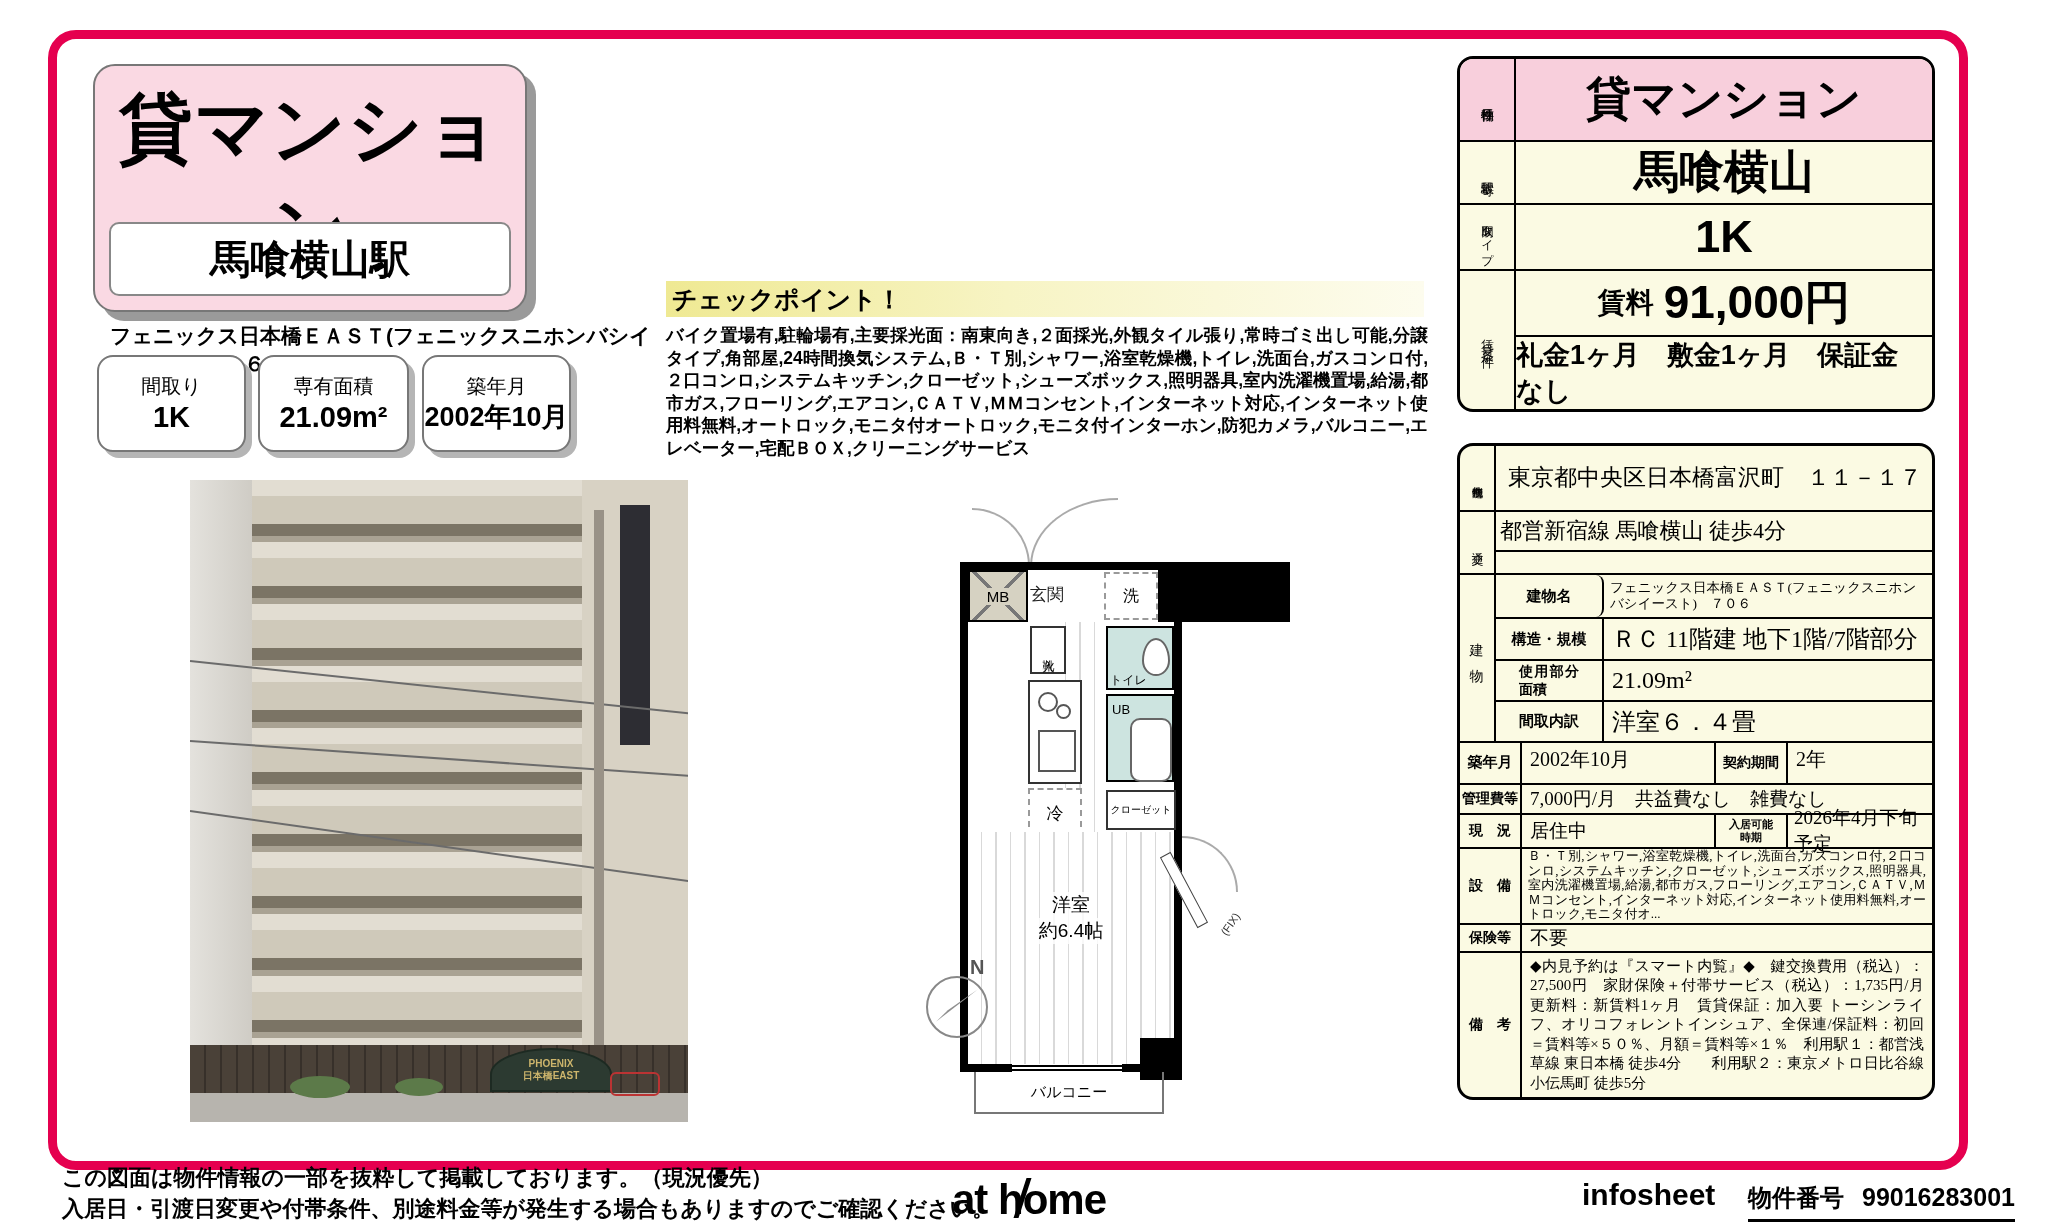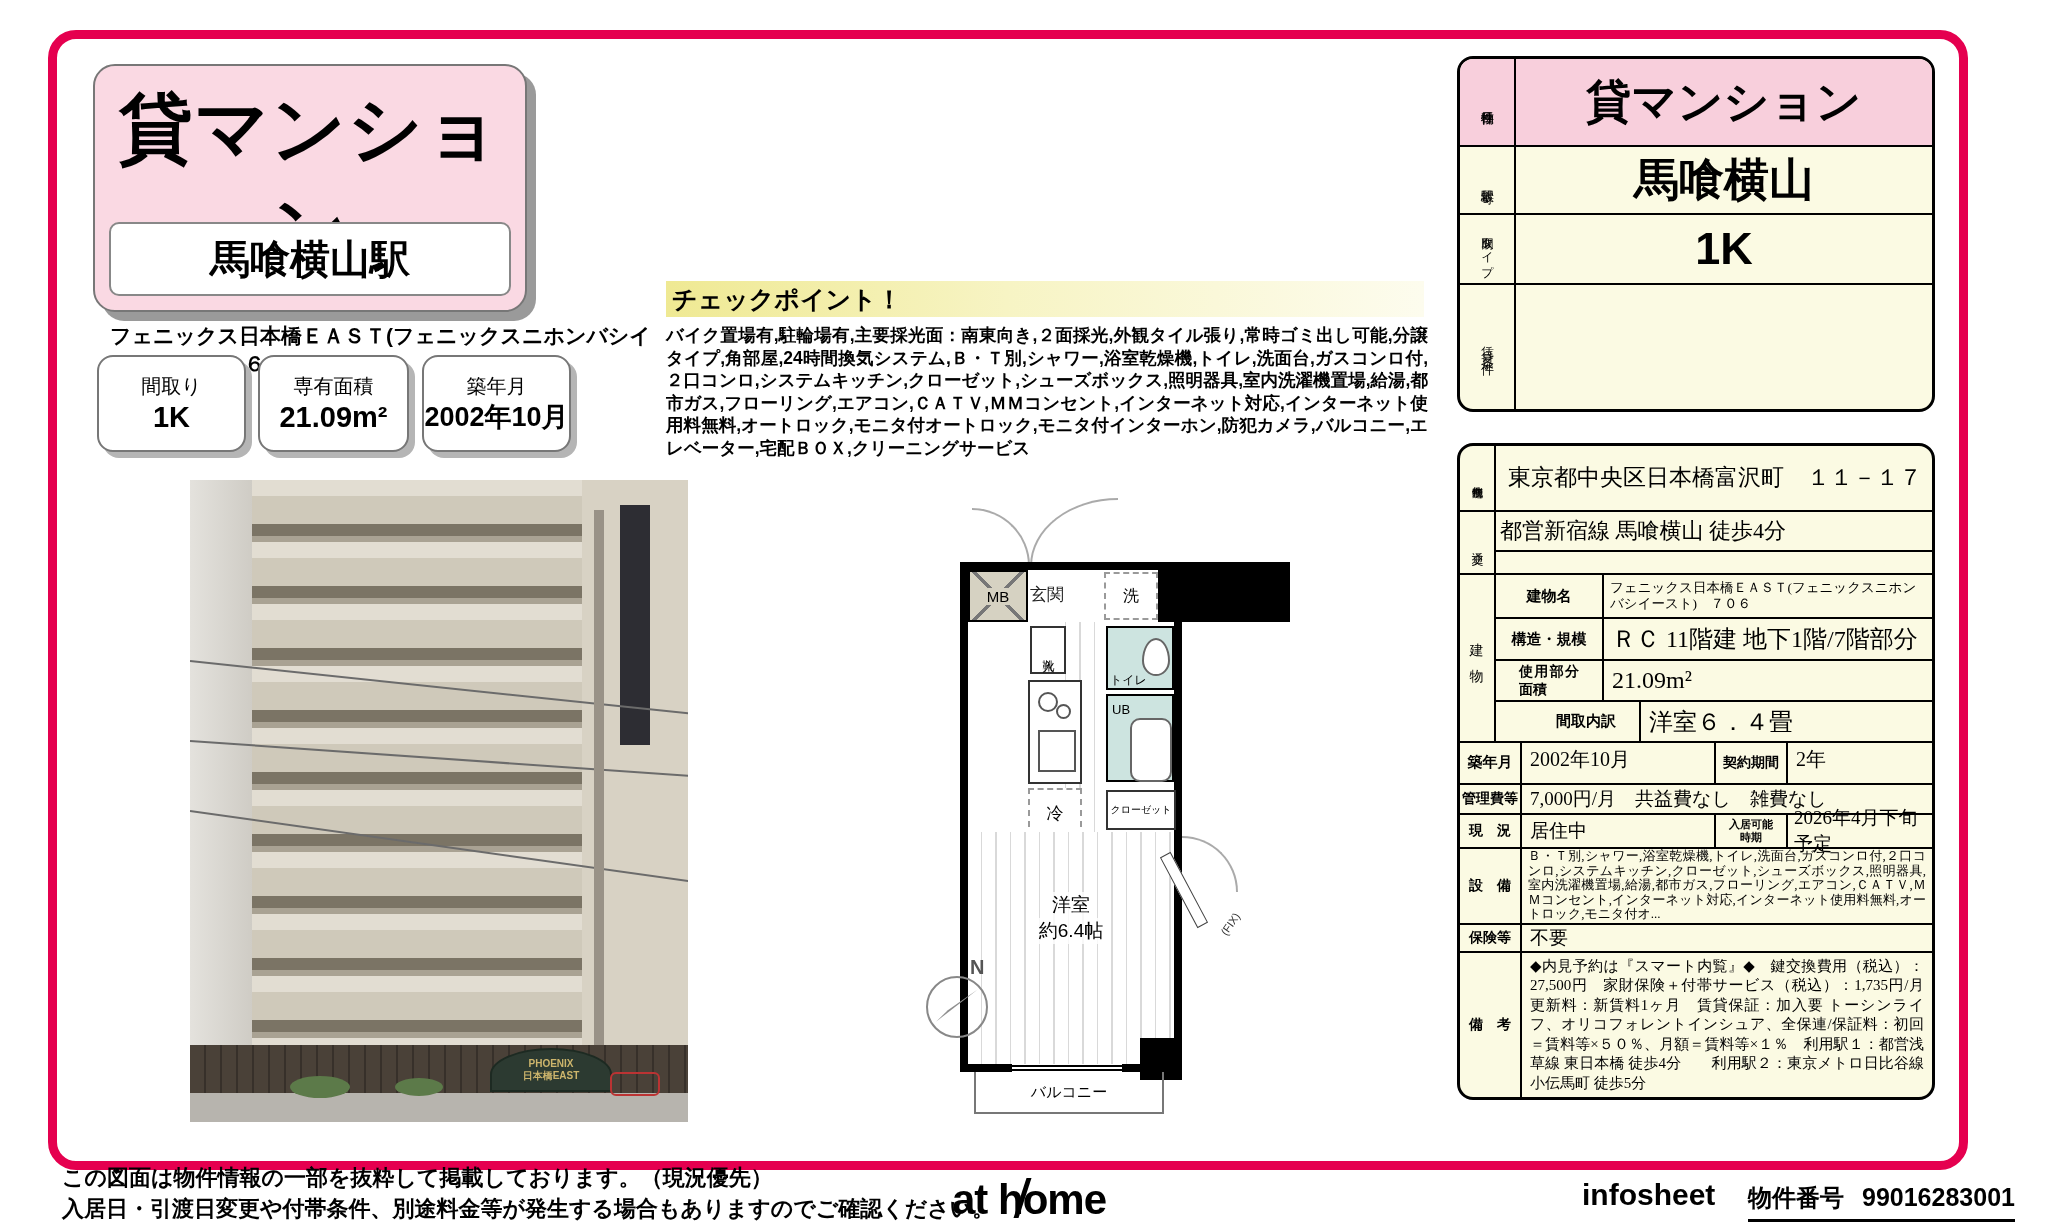--- a/index.html
+++ b/index.html
@@ -219,20 +219,27 @@
     <div class="trow" style="height:70px;">
       <div class="tlab" style="width:56px;">
         <span class="vlab" style="font-size:12px;">間取タイプ</span>
       </div>
       <div class="tval center" style="font-size:45px;font-weight:bold;">1K</div>
     </div>
     <div class="trow" style="flex:1;">
       <div class="tlab" style="width:56px;">
         <span class="vlab" style="font-size:13px;letter-spacing:6px;">賃貸条件</span>
       </div>
+      <div style="flex:1;display:flex;flex-direction:column;">
+        <div style="height:66px;border-bottom:2px solid #000;display:flex;align-items:center;justify-content:center;box-sizing:border-box;">
+          <span style="font-size:28px;font-weight:bold;margin-right:10px;">賃料</span>
+          <span style="font-size:46px;font-weight:bold;">91,000円</span>
+        </div>
+        <div style="flex:1;display:flex;align-items:center;justify-content:center;font-size:27px;font-weight:bold;">礼金1ヶ月　敷金1ヶ月　保証金 なし</div>
+      </div>
     </div>
   </div>
 
   <div class="abs tbl t2">
     <div class="trow" style="height:64px;">
       <div class="tlab" style="width:36px;">
         <span class="vlab" style="font-size:11px;">物件所在地</span>
       </div>
       <div class="tval serif" style="font-size:23px;padding-left:12px;">東京都中央区日本橋富沢町　１１－１７</div>
     </div>
@@ -244,34 +251,34 @@
         <div class="serif" style="height:40px;border-bottom:2px solid #000;box-sizing:border-box;display:flex;align-items:center;padding-left:4px;font-size:22px;">都営新宿線 馬喰横山 徒歩4分</div>
         <div style="flex:1;"></div>
       </div>
     </div>
     <div class="trow" style="height:168px;">
       <div class="tlab" style="width:36px;">
         <span class="vlab" style="font-size:14px;letter-spacing:26px;">建物</span>
       </div>
       <div style="flex:1;display:flex;flex-direction:column;">
         <div style="height:44px;display:flex;border-bottom:2px solid #000;box-sizing:border-box;">
-          <div class="tlab" style="width:108px;font-size:15px;font-weight:bold;">建物名</div>
+          <div class="tlab" style="width:108px;font-size:15px;font-weight:bold;border-radius:8px;">建物名</div>
           <div class="tval serif" style="font-size:13.5px;line-height:1.2;padding:2px 6px;">フェニックス日本橋ＥＡＳＴ(フェニックスニホンバシイースト)　７０６</div>
         </div>
         <div style="height:42px;display:flex;border-bottom:2px solid #000;box-sizing:border-box;">
           <div class="tlab" style="width:108px;font-size:15px;font-weight:bold;">構造・規模</div>
           <div class="tval serif" style="font-size:24px;padding-left:8px;">ＲＣ 11階建 地下1階/7階部分</div>
         </div>
         <div style="height:41px;display:flex;border-bottom:2px solid #000;box-sizing:border-box;">
           <div class="tlab" style="width:108px;font-size:14px;font-weight:bold;">
             <span style="display:inline-block;width:60px;text-align:justify;">使用部分面積</span>
           </div>
           <div class="tval serif" style="font-size:24px;padding-left:8px;">21.09m²</div>
         </div>
-        <div style="flex:1;display:flex;padding-left:37px;">
+        <div style="flex:1;display:flex;">
           <div class="tlab" style="width:108px;font-size:15px;font-weight:bold;">間取内訳</div>
           <div class="tval serif" style="font-size:24px;padding-left:8px;">洋室６．４畳</div>
         </div>
       </div>
     </div>
     <div class="trow" style="height:42px;">
       <div class="tlab" style="width:62px;font-size:15px;font-weight:bold;">築年月</div>
       <div class="tval serif" style="font-size:20px;padding-left:8px;width:194px;flex:none;border-right:2px solid #000;align-items:flex-start;padding-top:3px;">2002年10月</div>
       <div class="tlab" style="width:72px;font-size:14px;font-weight:bold;border-right:2px solid #000;border-left:none;">契約期間</div>
       <div class="tval serif" style="font-size:20px;padding-left:8px;align-items:flex-start;padding-top:3px;border-radius:16px;">2年</div>

